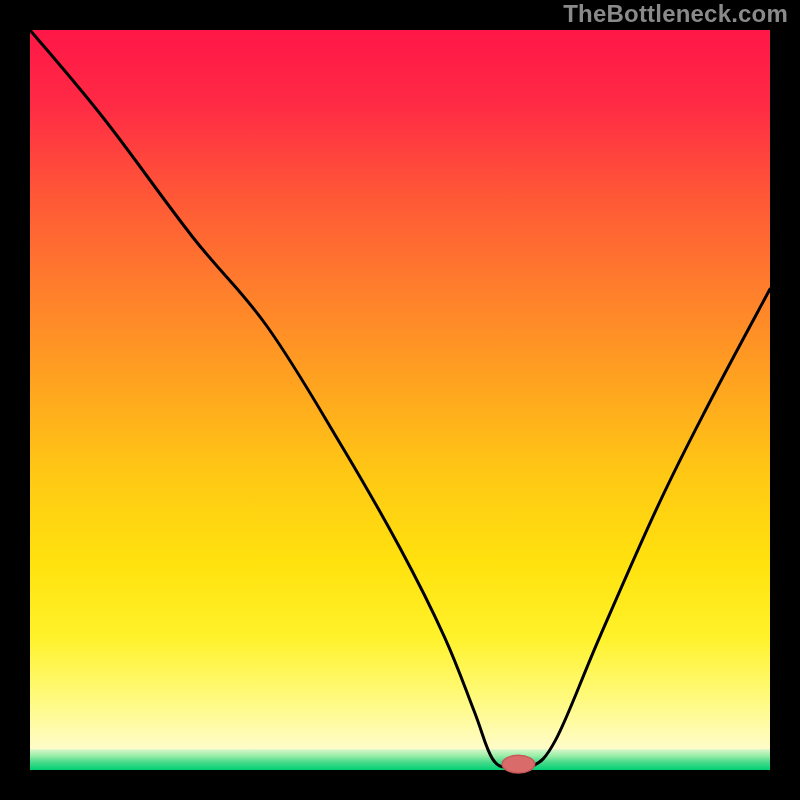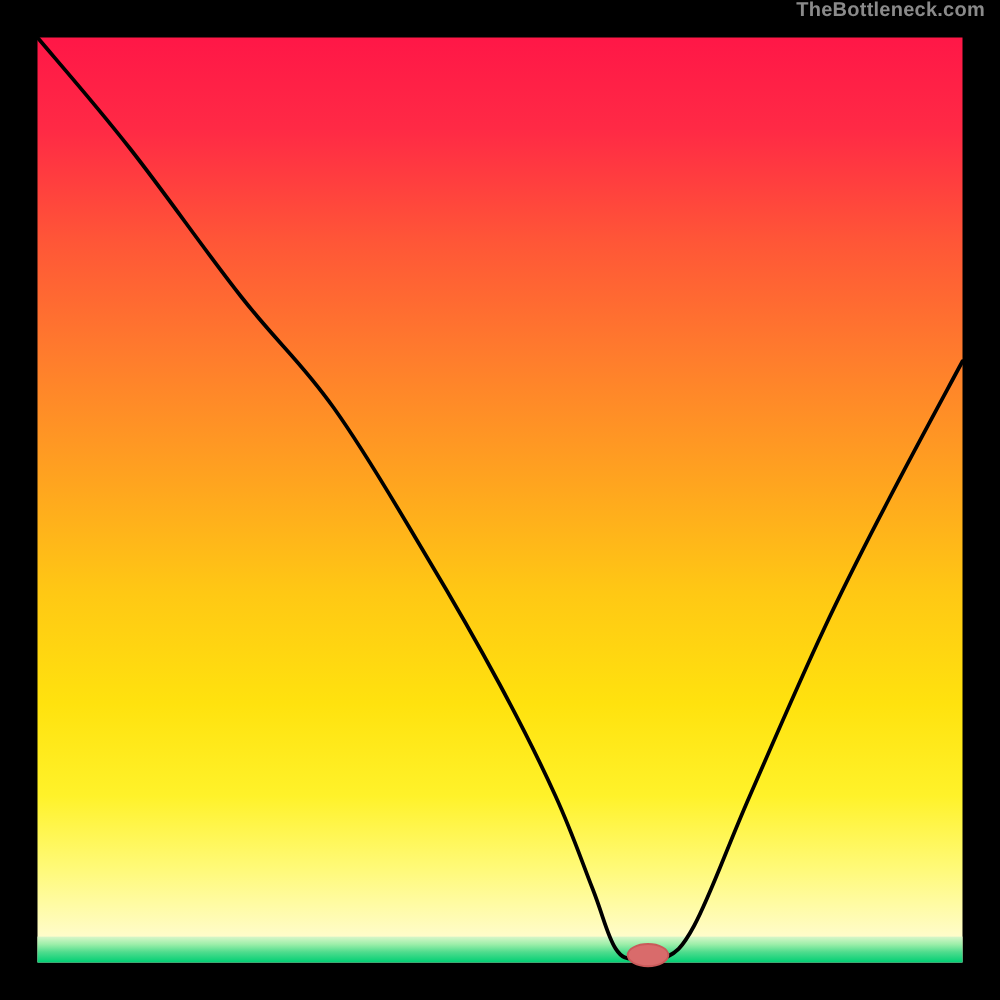--- a/index.html
+++ b/index.html
@@ -19,21 +19,21 @@
     position: absolute;
     left: 0;
     top: 0;
     width: 800px;
     height: 800px;
   }
   .attribution {
     position: absolute;
     top: 0px;
     right: 12px;
-    font-size: 16px;
+    font-size: 24px;
     font-weight: bold;
     color: #8a8a8a;
     letter-spacing: 0.2px;
   }
 </style>
 </head>
 <body>
 
 <div class="stage">
 

